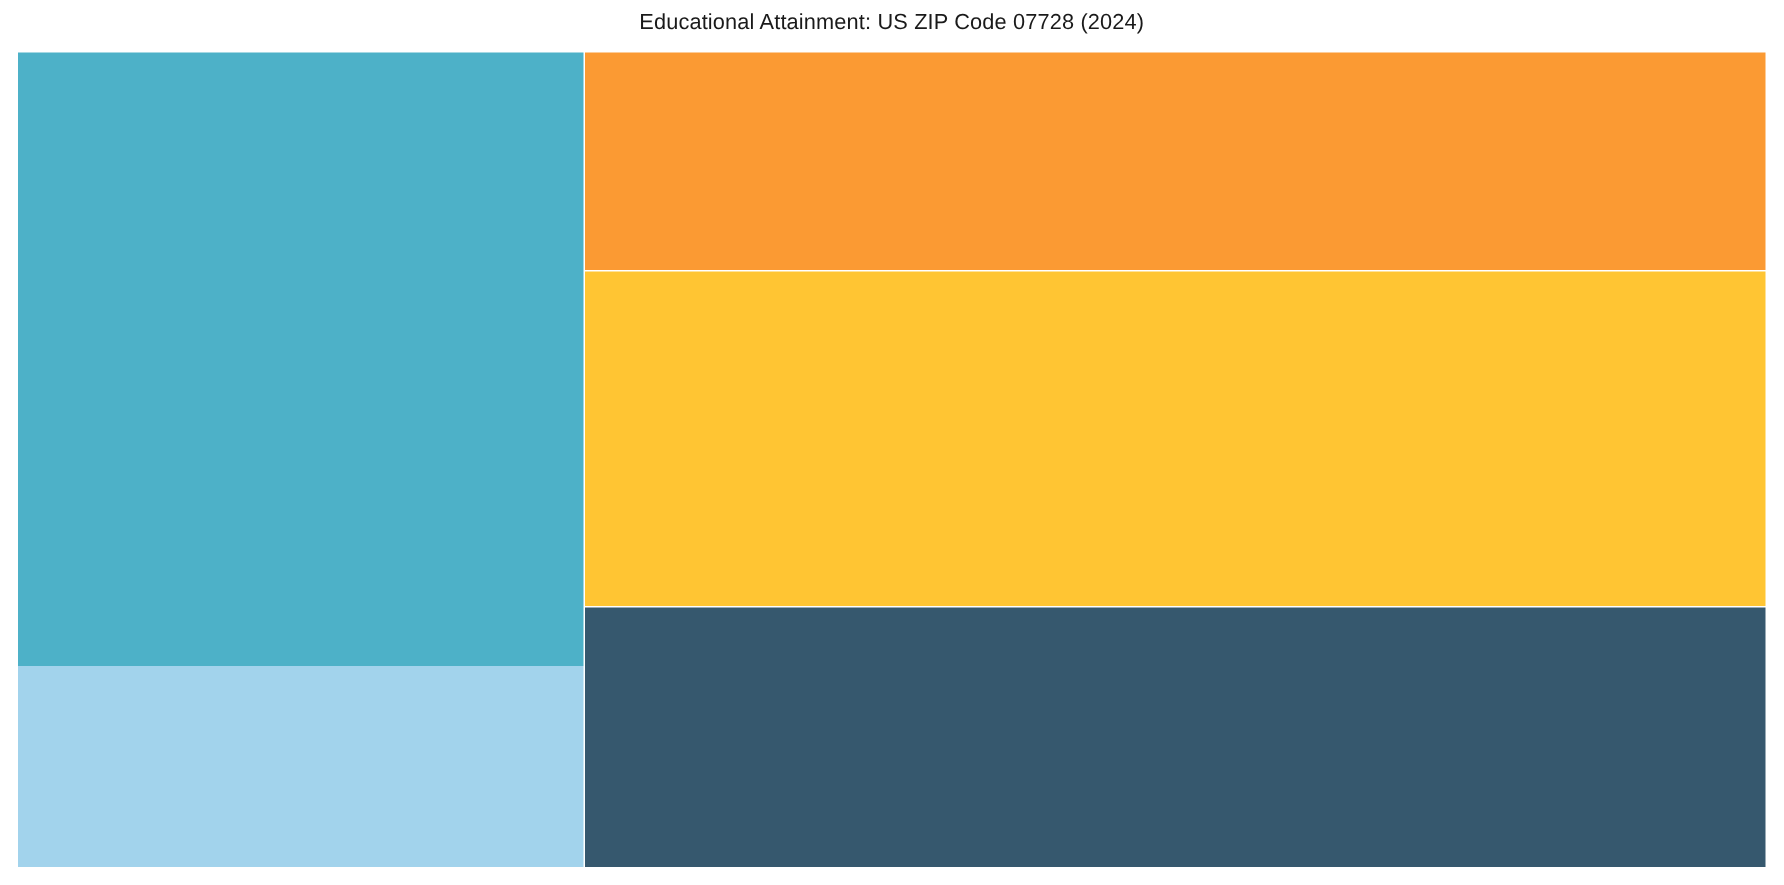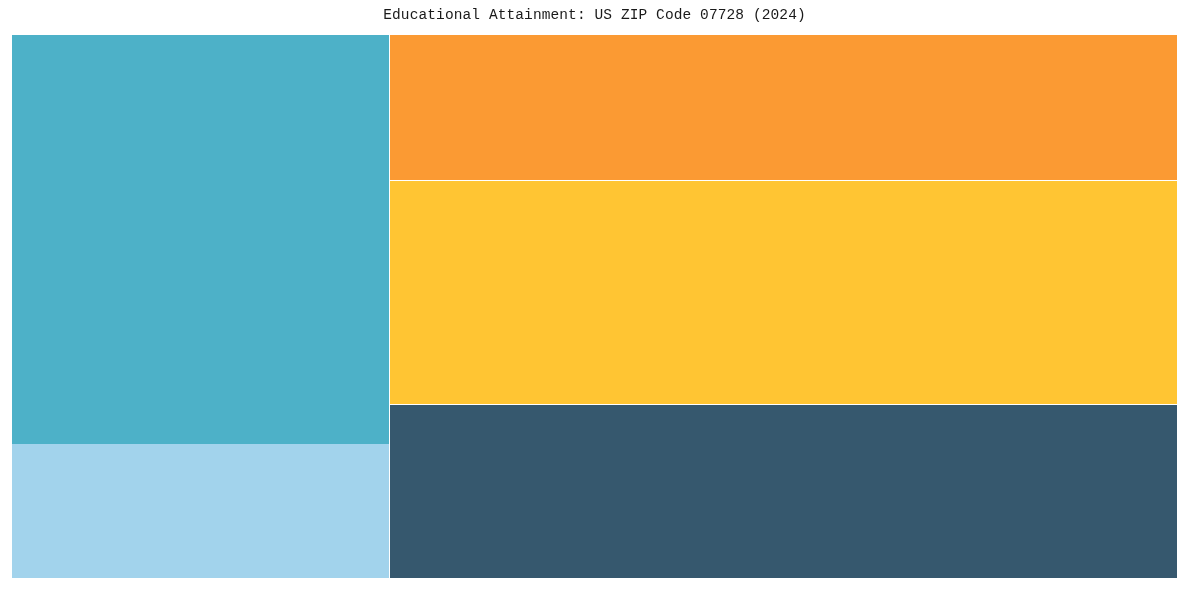--- a/index.html
+++ b/index.html
@@ -16,21 +16,20 @@
     position: relative;
   }
 
   #figure {
     position: absolute;
     left: 0;
     top: 0;
     width: 1156px;
     height: 590px;
     background: #ffffff;
-    font-family: Liberation Mono, monospace;
   }
 
   
   #chart-title {
     position: absolute;
     left: 12px;
     top: 6px;
     width: 1165px;
     text-align: center;
     font-size: 14.5px;

